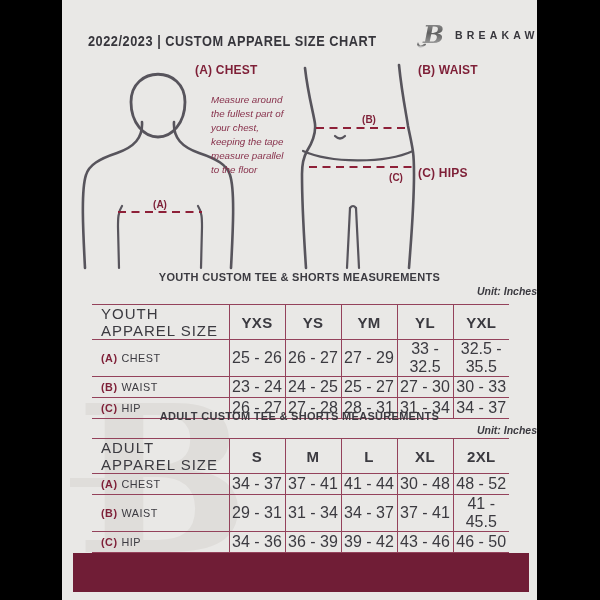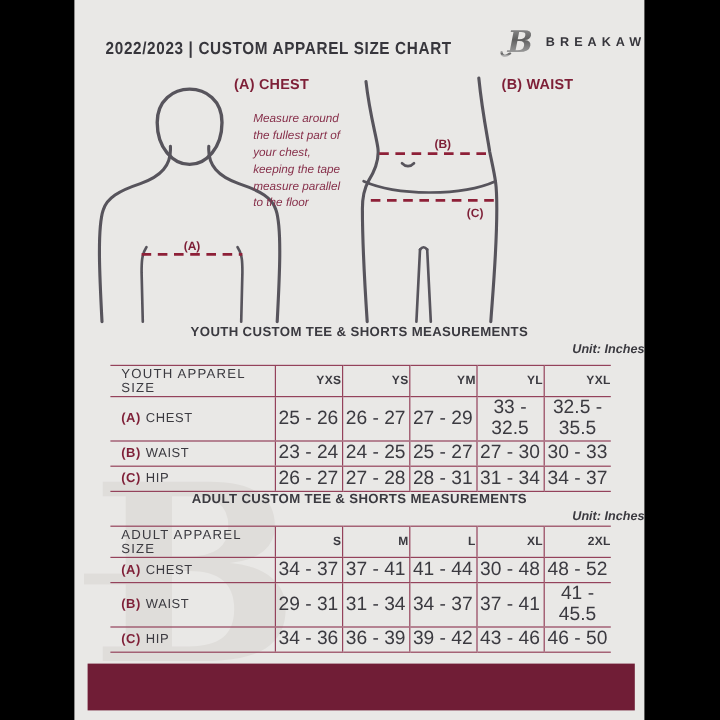--- a/index.html
+++ b/index.html
@@ -46,22 +46,22 @@
   .yt-title{top:271px;} .yt-unit{top:285px;}
   .ad-title{top:410px;} .ad-unit{top:424px;}
 
   table.size-table{position:absolute;left:30px;width:417px;border-collapse:collapse;
     table-layout:fixed;z-index:2;color:#3b3a40;}
   #youth-table{top:304px;} #adult-table{top:438px;}
   .size-table td{padding:0;border-bottom:1.5px solid #94425b;}
   .size-table td + td{border-left:1.2px solid #94425b;}
   .size-table tr.hrow td{border-top:1.5px solid #94425b;height:25px;}
   .size-table tr.drow td{height:20px;}
-  td.col-head{font-size:11px;letter-spacing:1px;padding-left:9px;}
-  td.size-head{font-weight:bold;font-size:10px;text-align:right;letter-spacing:.3px;}
+  td.col-head{font-size:15px;letter-spacing:1px;padding-left:9px;}
+  td.size-head{font-weight:bold;font-size:15px;text-align:center;letter-spacing:.3px;}
   td.label-cell{font-size:10.8px;letter-spacing:.5px;padding-left:9px;}
   td.label-cell .tag{color:#7e1f37;font-weight:bold;margin-right:4px;}
   td.val{font-size:16px;text-align:center;}
 
   
   .footer-bar{position:absolute;left:11px;top:553px;width:456px;height:39px;background:#701d36;z-index:2;}
 </style>
 </head>
 <body>
 
@@ -121,20 +121,21 @@
     </svg>
 
     <div class="inst inst-chest">
       <h4>(A) CHEST</h4>
       <p>Measure around the fullest part of your chest, keeping the tape measure parallel to the floor</p>
     </div>
     <div class="inst inst-waist">
       <h4>(B) WAIST</h4>
     </div>
     <div class="inst inst-hips">
+      <h4>(C) HIPS</h4>
     </div>
 
     <div class="tbl-title yt-title">YOUTH CUSTOM TEE &amp; SHORTS MEASUREMENTS</div>
     <div class="tbl-unit yt-unit">Unit: Inches</div>
     <table class="size-table" id="youth-table">
       <colgroup>
           <col style="width:137px">
           <col style="width:56px">
           <col style="width:56px">
           <col style="width:56px">

